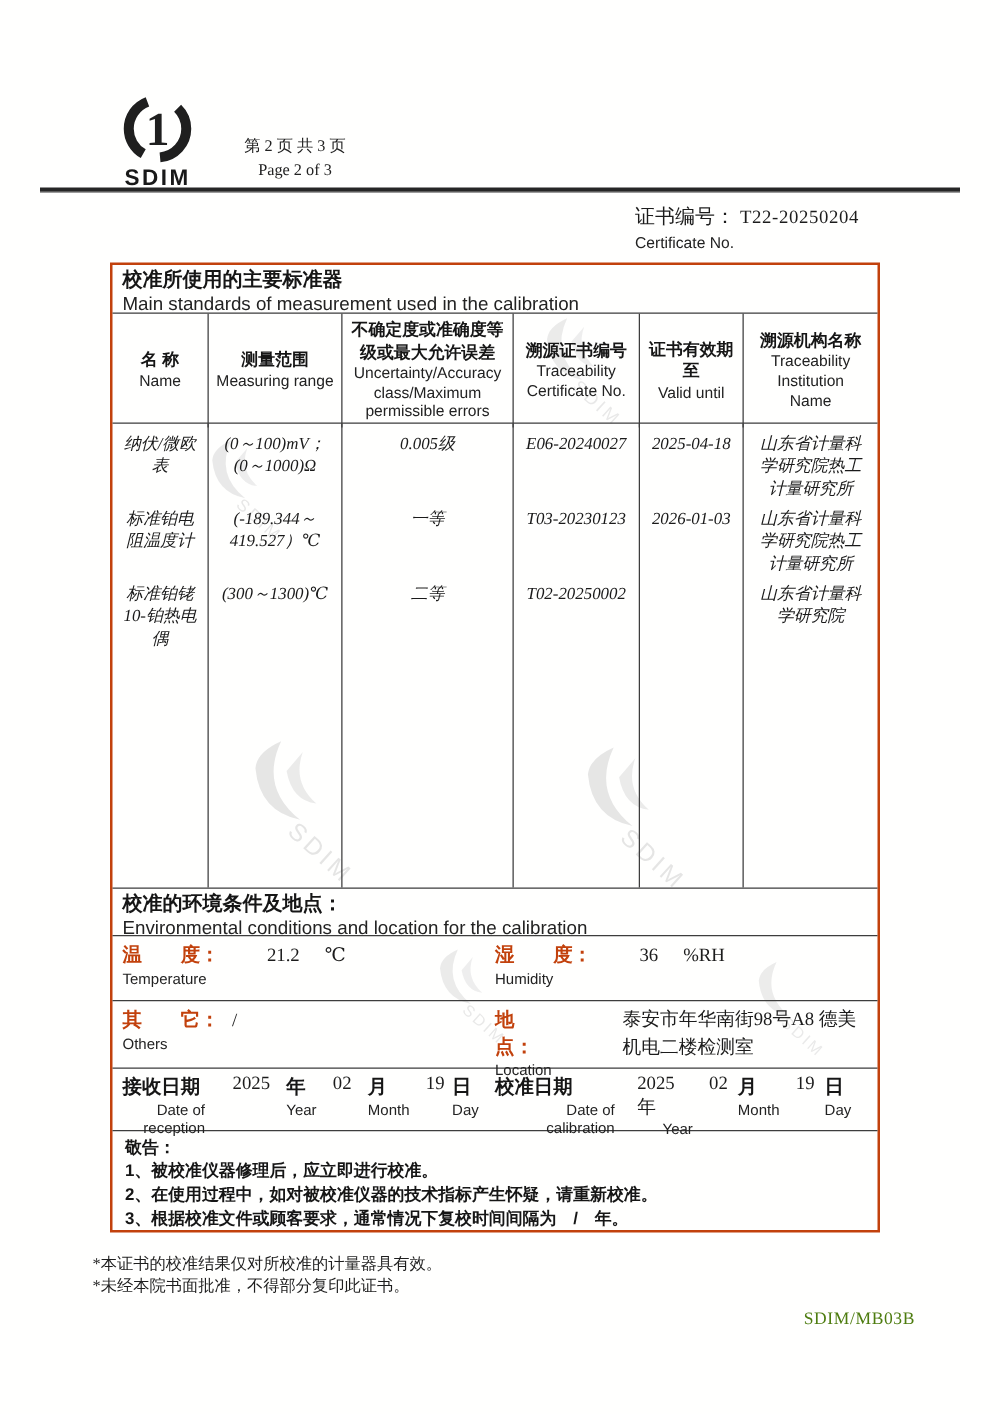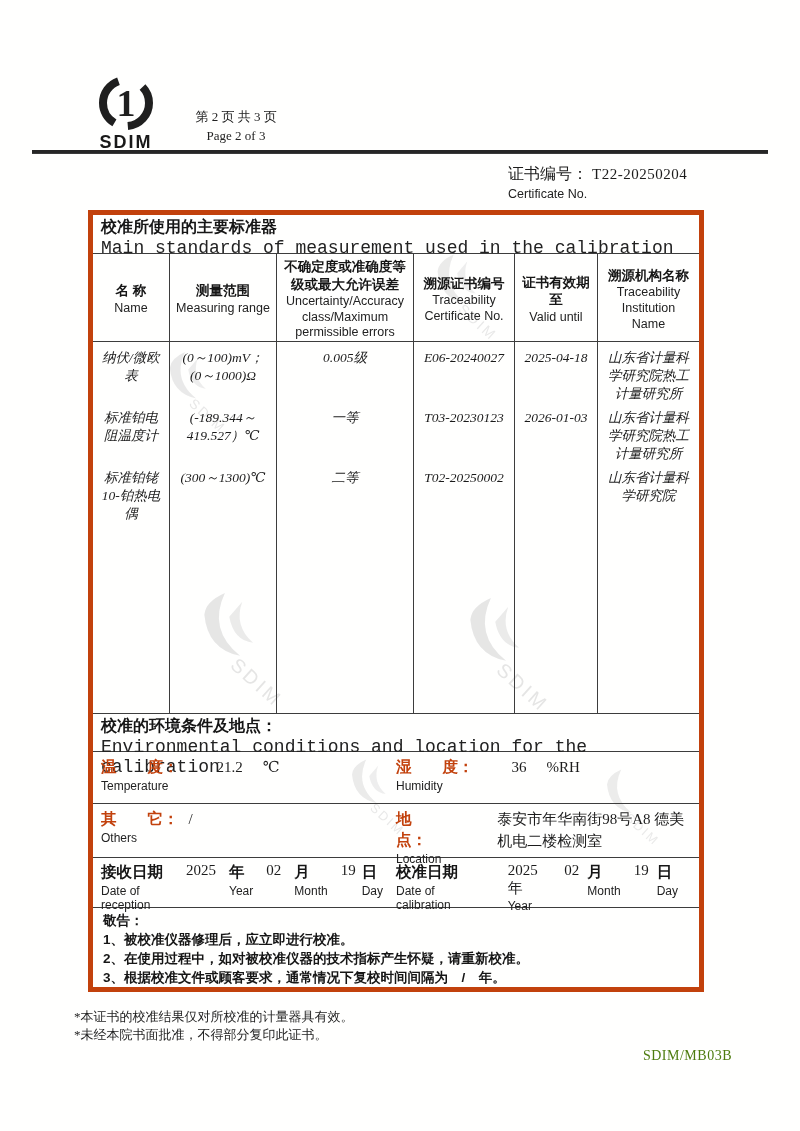--- a/index.html
+++ b/index.html
@@ -30,27 +30,27 @@
   
   .double-rule { margin:0 32px; height:3px; border-top:3px solid #262626; border-bottom:1px solid #3a3a3a; }
 
   
   .certno { margin:10px 0 0 508px; line-height:1.3; }
   .certno-line1 { font-size:16px; }
   .certno-num { font-size:15px; letter-spacing:.5px; }
   .certno-en { font-family:"Liberation Sans","DejaVu Sans",sans-serif; font-size:12.5px; color:#222; margin-top:1px; }
 
   
-  .doc-table { margin:8px 0 0 88px; width:616px; border:5px solid #c2410c; background:transparent; }
+  .doc-table { margin:8px 0 0 88px; width:616px; border:2px solid #c2410c; background:transparent; }
   .sec { border-top:1px solid #3d3d3d; }
   .sec:first-child { border-top:none; }
 
   .sec-title { height:38px; padding:2px 8px 0 8px; }
   .st-cn { font-family:"Liberation Sans","DejaVu Sans",sans-serif; font-weight:600; font-size:16px; color:#161616; }
-  .st-en { font-family:Liberation Mono, monospace; font-size:18px; color:#222; margin-top:0; }
+  .st-en { font-family:Liberation Sans, sans-serif; font-size:15px; color:#222; margin-top:0; }
 
   .cols-grid { display:grid; grid-template-columns:77px 107px 137px 101px 83px 1fr; }
   .hcell { border-right:1px solid #3d3d3d; display:flex; flex-direction:column; justify-content:center; align-items:center; text-align:center; padding:4px 2px; }
   .hcell:last-child { border-right:none; }
   .sec-headers { height:88px; }
   .hcn { font-family:"Liberation Sans","DejaVu Sans",sans-serif; font-weight:600; font-size:13.5px; line-height:1.3; white-space:pre-line; color:#161616; }
   .hen { font-family:"Liberation Sans","DejaVu Sans",sans-serif; font-size:12.5px; line-height:1.25; white-space:pre-line; color:#222; margin-top:1px; }
 
   .sec-data { height:372px; }
   .dcol { border-right:1px solid #3d3d3d; padding-top:7px;font-style:italic; }
@@ -70,21 +70,21 @@
   .kunit { font-size:15px; margin-left:20px; }
   .ken { font-family:"Liberation Sans","DejaVu Sans",sans-serif; font-size:12px; color:#222; margin-top:1px; }
   .loc-wrap { display:flex; }
   .loc-addr { font-size:15px; line-height:1.45; margin-left:26px; width:200px; }
 
   .sec-dates { height:50px; display:flex; padding:4px 8px 0 8px; }
   .dhalf { width:50%; display:flex; }
   .ditem { margin-right:13px; text-align:left; }
   .dtop { font-size:15px; }
   .dtop.cnb { font-family:"Liberation Sans","DejaVu Sans",sans-serif; font-weight:600; font-size:15.5px; color:#161616; }
-  .dbot { font-family:"Liberation Sans","DejaVu Sans",sans-serif; font-size:12px; color:#222; margin-top:1px; }
+  .dbot { font-family:"Liberation Sans","DejaVu Sans",sans-serif; font-size:12px; color:#222; margin-top:1px;text-align:right; }
 
   .sec-notice { height:80px; padding:4px 10px; font-family:"Liberation Sans","DejaVu Sans",sans-serif; }
   .notice-title { font-weight:600; font-size:13.5px; color:#161616; }
   .notice-item { font-weight:600; font-size:13.5px; line-height:1.42; color:#161616; }
 
   
   .footnotes { margin:16px 0 0 74px; font-size:13px; line-height:1.4; color:#1e1e1e; }
   .formcode { position:absolute; top:1048px; right:68px; font-size:14px; letter-spacing:.5px; color:#4d7c0f; }
 </style>
 </head>

